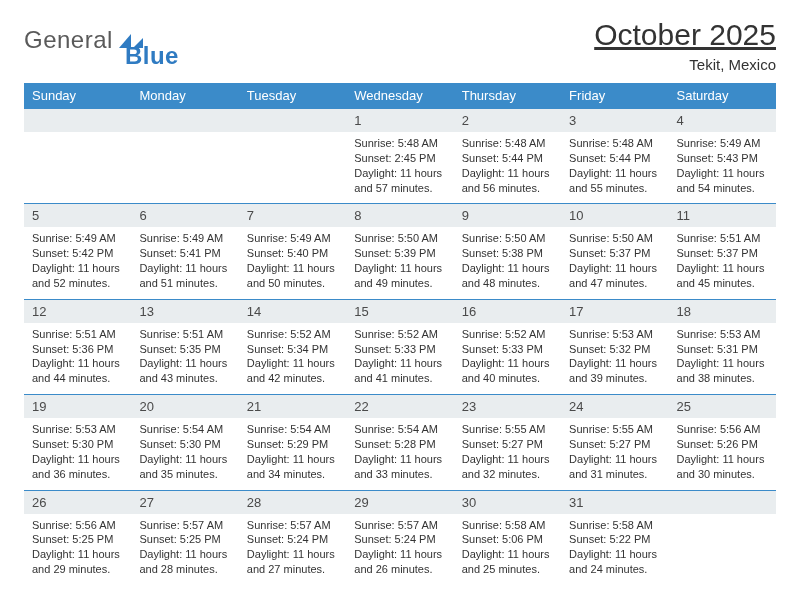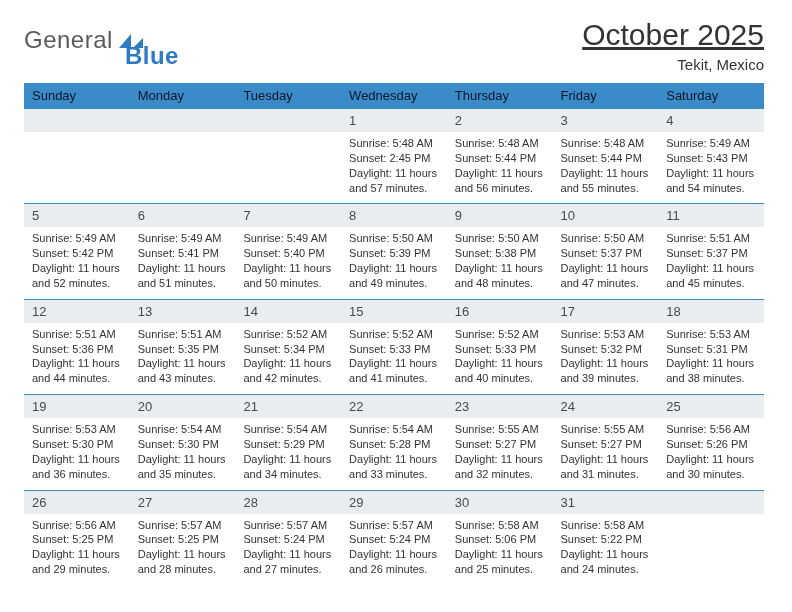--- a/index.html
+++ b/index.html
@@ -1,27 +1,27 @@
 <!DOCTYPE html>
 <html><head>
 <meta charset="utf-8">
 <style>
   * { box-sizing: border-box; margin: 0; padding: 0; }
   html, body { width: 792px; height: 612px; font-family: Arial, Helvetica, sans-serif; background: #fff; color: #333; }
-  .page { width: 792px; height: 612px; padding: 18px 28px 24px 24px; position: relative; }
+  .page { width: 792px; height: 612px; padding: 18px 16px 24px 24px; position: relative; }
   .header { display: flex; justify-content: space-between; align-items: flex-start; margin-bottom: 10px; }
   .logo { display: flex; align-items: center; gap: 4px; margin-top: 8px; }
   .logo-text1 { font-size: 24px; font-weight: 400; color: #5a5a5a; letter-spacing: 0.5px; }
   .logo-text2 { font-size: 24px; font-weight: 700; color: #2f7bc2; letter-spacing: 0.5px; margin-left: 2px; }
   .logo-mark { width: 28px; height: 20px; display: inline-block; }
   .title-block { text-align: right; }
   .month-title { font-size: 30px; font-weight: 400; color: #333; text-decoration: underline; }
   .location { font-size: 15px; color: #333; margin-top: 4px; }
   .calendar { width: 100%; border-collapse: collapse; }
-  .dow th { background: #3b8bc9; color: #0f172a; font-weight: 400; font-size: 13px; text-align: left; padding: 5px 8px; }
+  .dow th { background: #3b8bc9; color: #ffffff; font-weight: 400; font-size: 13px; text-align: left; padding: 5px 8px; }
   .cell { width: 14.28%; vertical-align: top; border-top: 1px solid #3b8bc9; padding: 0 0 6px 0; }
   .cell.empty { border-top: 1px solid #3b8bc9; }
   .daynum { background: #e9edef; color: #4a4a4a; font-size: 13px; padding: 4px 8px; font-weight: 400; }
   .body { padding: 4px 8px 2px 8px; font-size: 11px; line-height: 1.35; color: #333; }
   .body div { white-space: normal; }
 </style>
 </head>
 <body>
 
 <div class="page">

